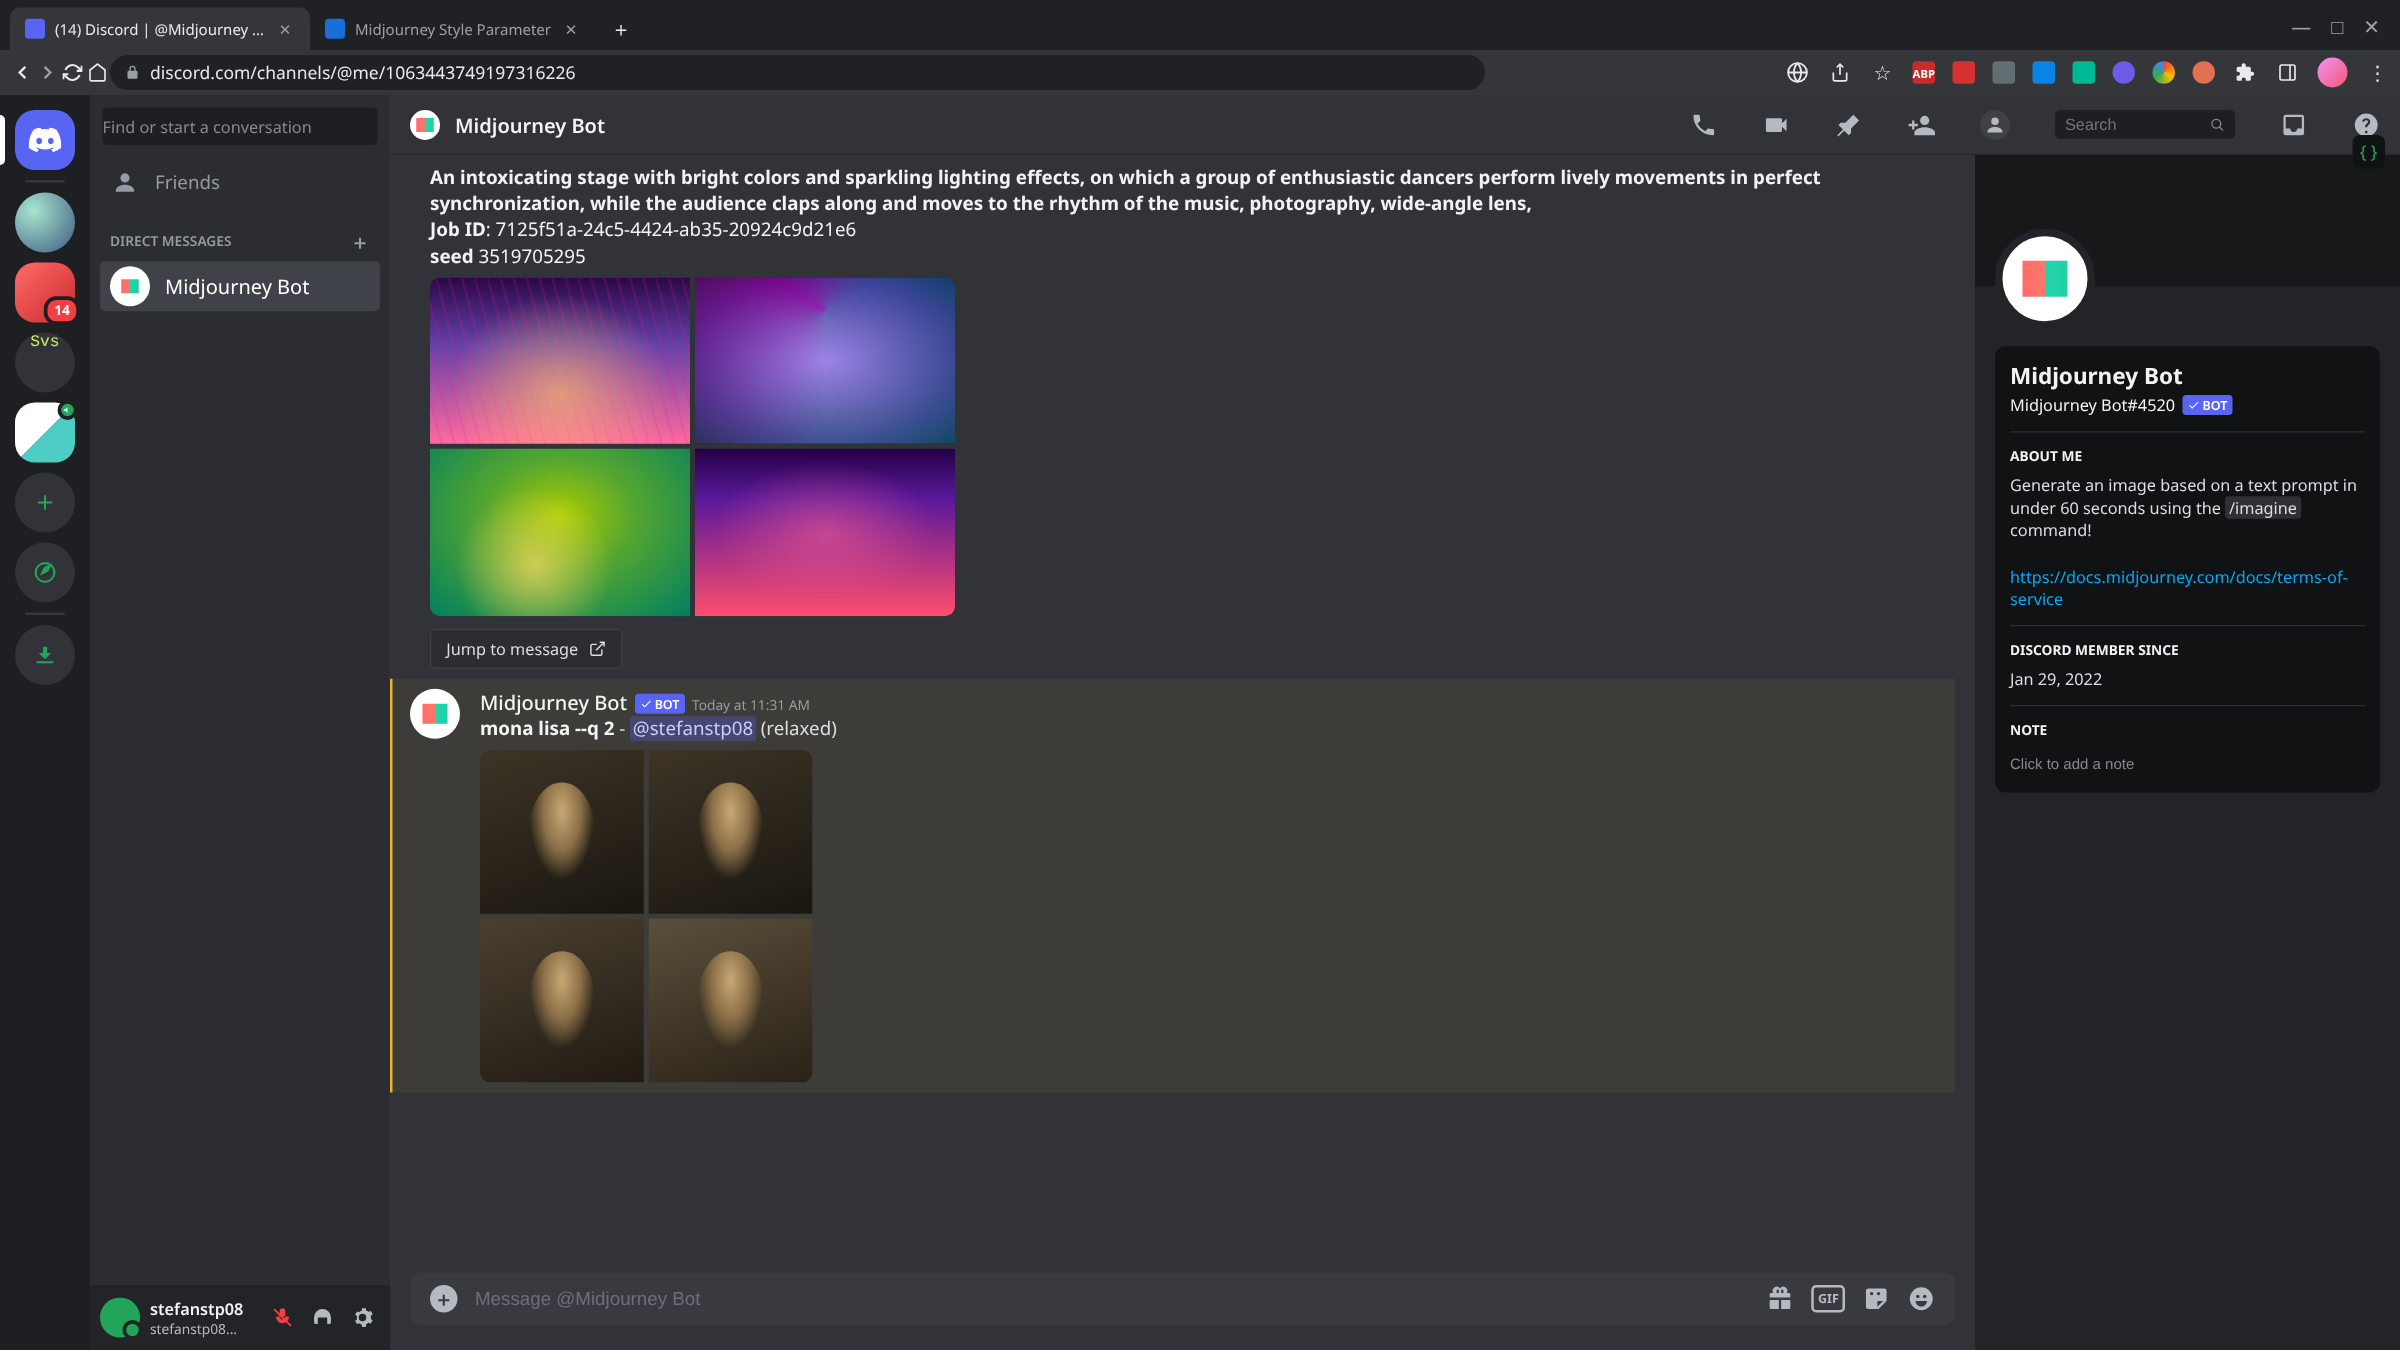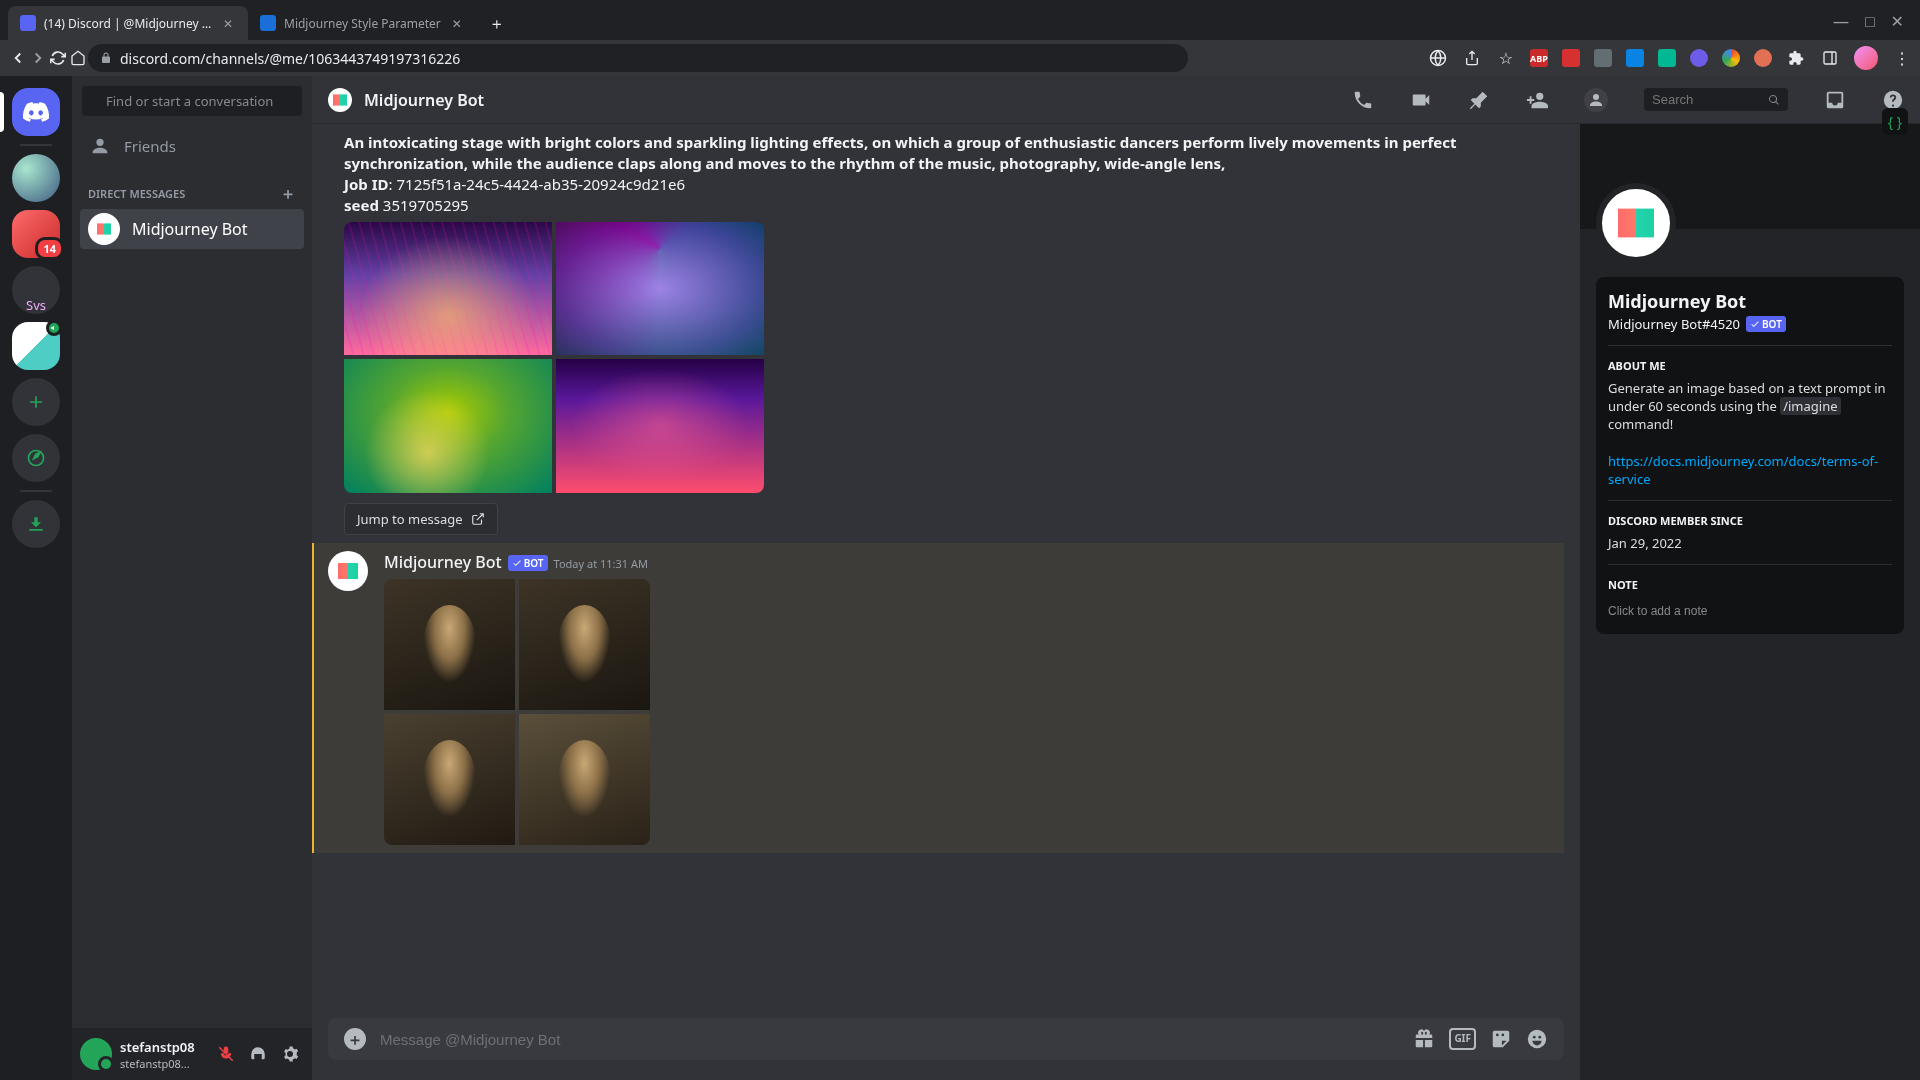--- a/index.html
+++ b/index.html
@@ -33,28 +33,28 @@
 
 .server-rail { width: 72px; background: #1e1f22; display: flex; flex-direction: column; align-items: center; padding-top: 12px; gap: 8px; }
 .server-icon { width: 48px; height: 48px; border-radius: 50%; background: #313338; display: flex; align-items: center; justify-content: center; cursor: pointer; position: relative; transition: border-radius 0.15s; }
 .server-icon.active { border-radius: 16px; background: #5865f2; }
 .server-icon.active::before { content: ''; position: absolute; left: -16px; width: 8px; height: 40px; background: #fff; border-radius: 0 4px 4px 0; }
 .server-icon svg { width: 28px; height: 20px; }
 .server-badge { position: absolute; bottom: -2px; right: -4px; background: #f23f43; color: #fff; font-size: 11px; font-weight: 700; border-radius: 10px; padding: 1px 5px; border: 3px solid #1e1f22; min-width: 16px; text-align: center; }
 .server-img { width: 48px; height: 48px; border-radius: 50%; cursor: pointer; position: relative; }
 .server-img.r1 { background: radial-gradient(circle at 30% 30%, #a8e6cf, #3d5a80); }
 .server-img.r2 { background: linear-gradient(135deg, #ff6b6b, #c92a2a); border-radius: 16px; }
-.server-txt { width: 48px; height: 48px; border-radius: 50%; background: #313338; display: flex; align-items: flex-end; justify-content: center; font-size: 13px; color: #f0abfc; cursor: pointer; }
+.server-txt { width: 48px; height: 48px; border-radius: 50%; background: #313338; display: flex; align-items: flex-start; justify-content: center; font-size: 13px; color: #bef264; cursor: pointer; font-family: Liberation Mono, monospace; }
 .server-img.r4 { background: linear-gradient(135deg, #fff 0%, #fff 50%, #4ecdc4 50%); border-radius: 16px; }
 .rail-sep { width: 32px; height: 2px; background: #35363c; border-radius: 1px; }
 .rail-action { width: 48px; height: 48px; border-radius: 50%; background: #313338; display: flex; align-items: center; justify-content: center; color: #23a559; cursor: pointer; }
 
 
 .channel-sidebar { width: 240px; background: #2b2d31; display: flex; flex-direction: column; }
-.find-convo { margin: 10px; background: #1e1f22; border-radius: 4px; padding: 6px 24px; font-size: 13px; color: #87898c; cursor: pointer; }
+.find-convo { margin: 10px; background: #1e1f22; border-radius: 4px; padding: 6px 0; font-size: 13px; color: #87898c; cursor: pointer; }
 .sidebar-scroll { flex: 1; overflow-y: auto; padding: 0 8px; }
 .sidebar-item { display: flex; align-items: center; gap: 12px; padding: 8px 8px; border-radius: 4px; color: #949ba4; cursor: pointer; font-size: 15px; }
 .sidebar-icon { width: 24px; height: 24px; display: flex; align-items: center; justify-content: center; }
 .dm-header { display: flex; justify-content: space-between; align-items: center; padding: 16px 8px 4px; font-size: 11px; font-weight: 600; color: #949ba4; text-transform: uppercase; }
 .dm-add { cursor: pointer; font-size: 16px; }
 .dm-item { display: flex; align-items: center; gap: 12px; padding: 4px 8px; border-radius: 4px; cursor: pointer; color: #949ba4; }
 .dm-item.selected { background: #404249; color: #fff; }
 .dm-avatar { width: 32px; height: 32px; border-radius: 50%; position: relative; }
 .dm-avatar.mj { background: #fff; display: flex; align-items: center; justify-content: center; }
 .dm-avatar.yag { background: #2b2d31; border: 1px solid #4e5058; display: flex; align-items: center; justify-content: center; }
@@ -404,20 +404,23 @@
               </div>
             <div class="msg-header-line">
               <span class="msg-author">Midjourney Bot</span>
               <span class="bot-tag">
                   <svg width="10" height="10" viewBox="0 0 24 24" fill="currentColor">
                     <path d="M9 16.2l-4.2-4.2-1.4 1.4L9 19 21 7l-1.4-1.4z"></path>
                   </svg>
                   <span>BOT</span>
                 </span>
               <span class="msg-time">Today at 11:31 AM</span>
+            </div>
+            <div class="msg-text">
+              <strong>mona lisa --q 2</strong><span> - </span><span class="mention">@stefanstp08</span><span> (relaxed)</span>
             </div>
             <div class="img-grid small">
               <div class="img-cell mona"></div>
               <div class="img-cell mona"></div>
               <div class="img-cell mona m3"></div>
               <div class="img-cell mona m4"></div>
             </div>
           </div>
         </div>
 

